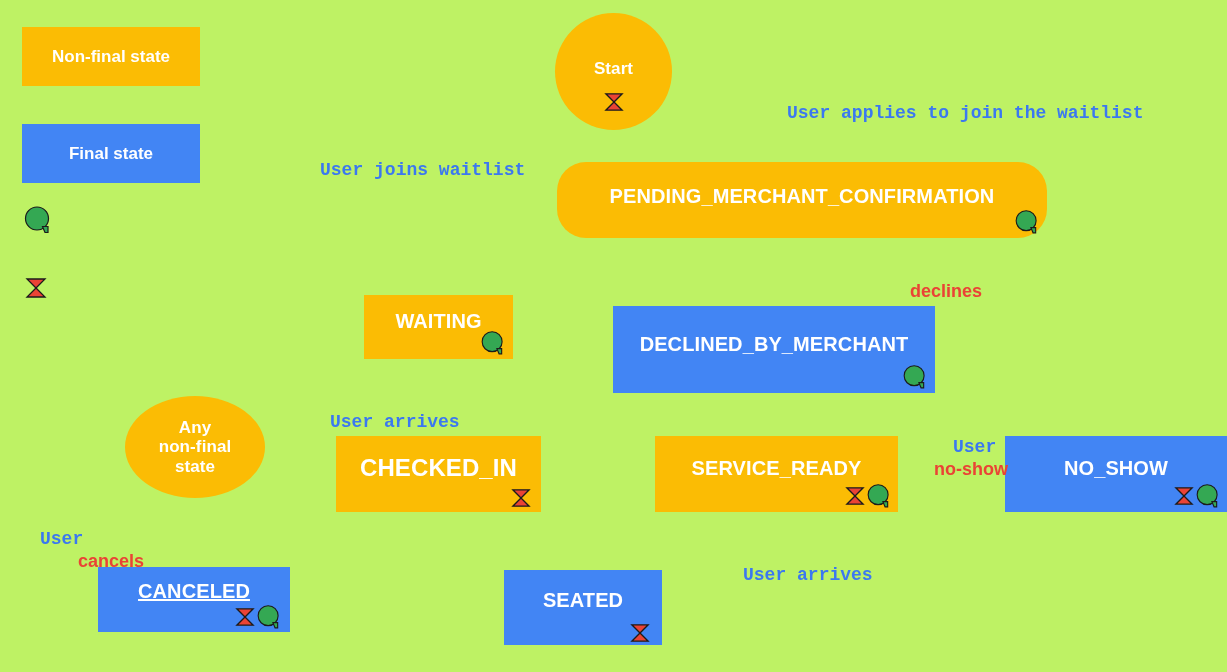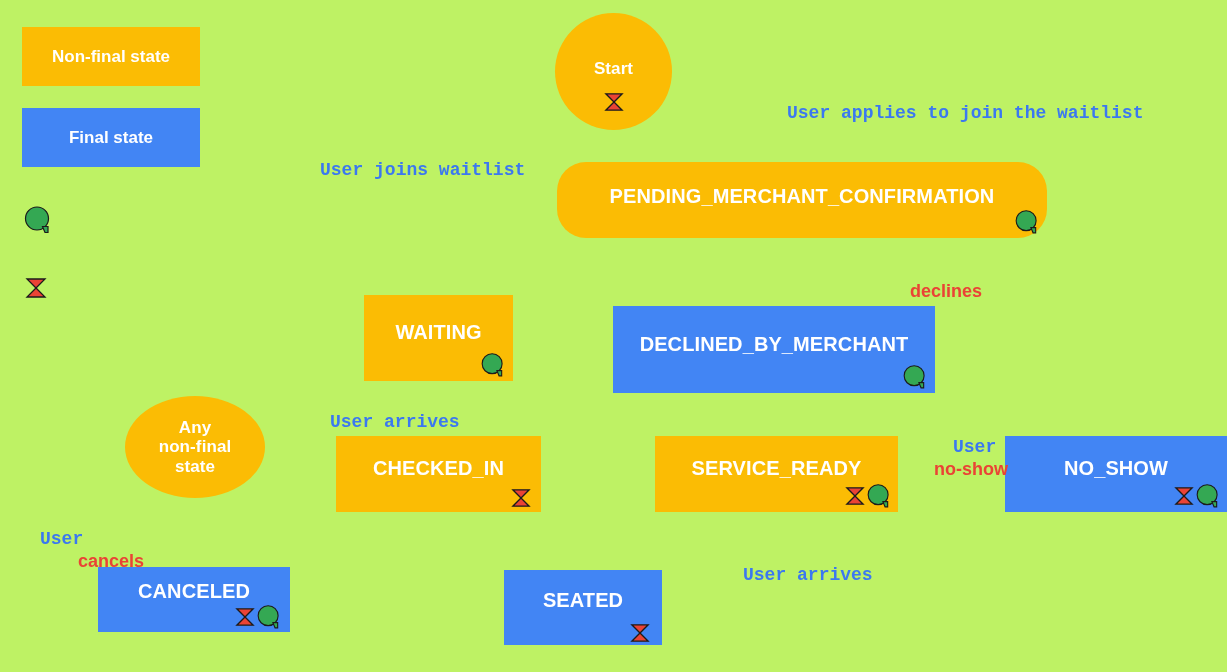--- a/index.html
+++ b/index.html
@@ -87,21 +87,21 @@
 </style>
 </head>
 <body>
 
 <div id="canvas">
 
   <div class="legend-box nonfinal" style="left:22px; top:27px; width:178px; height:59px;">
     <span>Non-final state</span>
   </div>
 
-  <div class="legend-box final" style="left:22px; top:108px; width:178px; height:59px;">
+  <div class="legend-box final" style="left:22px; top:124px; width:178px; height:59px;">
     <span>Final state</span>
   </div>
 
   <span class="icon" style="left:23px; top:205px;">
     <svg width="30" height="30" viewBox="0 0 30 30">
       <path d="M14 2 A11.5 11.5 0 1 0 14 25 A11.5 11.5 0 1 0 14 2 Z" fill="#34A853" stroke="#1b1b1b" stroke-width="1.2"></path>
       <path d="M19.5 21.5 L25 21.5 L25 27.5 L22 27.5 Z" fill="#34A853" stroke="#1b1b1b" stroke-width="1.2"></path>
     </svg>
   </span>
 
@@ -129,21 +129,21 @@
     <span class="node-icons" style="right:7px; bottom:3px;">
       <span class="icon" style="position:relative; left:0; top:0;">
         <svg width="26" height="26" viewBox="0 0 30 30">
           <path d="M14 2 A11.5 11.5 0 1 0 14 25 A11.5 11.5 0 1 0 14 2 Z" fill="#34A853" stroke="#1b1b1b" stroke-width="1.3"></path>
           <path d="M19.5 21.5 L25 21.5 L25 27.5 L22 27.5 Z" fill="#34A853" stroke="#1b1b1b" stroke-width="1.3"></path>
         </svg>
       </span>
     </span>
   </div>
 
-  <div class="node rect nonfinal" style="left:364px; top:295px; width:149px; height:86px; font-size:20px;">
+  <div class="node rect nonfinal" style="left:364px; top:295px; width:149px; height:64px; font-size:20px;">
     <span style="position:relative; top:-6px;">WAITING</span>
     <span class="node-icons" style="right:7px; bottom:3px;">
       <span class="icon" style="position:relative; left:0; top:0;">
         <svg width="26" height="26" viewBox="0 0 30 30">
           <path d="M14 2 A11.5 11.5 0 1 0 14 25 A11.5 11.5 0 1 0 14 2 Z" fill="#34A853" stroke="#1b1b1b" stroke-width="1.3"></path>
           <path d="M19.5 21.5 L25 21.5 L25 27.5 L22 27.5 Z" fill="#34A853" stroke="#1b1b1b" stroke-width="1.3"></path>
         </svg>
       </span>
     </span>
   </div>
@@ -159,21 +159,21 @@
       </span>
     </span>
   </div>
 
   <div class="node ellipse nonfinal" style="left:125px; top:396px; width:140px; height:102px; font-size:17px; white-space:pre-line;">
     <span>Any
 non-final
 state</span>
   </div>
 
-  <div class="node rect nonfinal" style="left:336px; top:436px; width:205px; height:76px; font-size:20px;">
+  <div class="node rect nonfinal" style="left:336px; top:436px; width:205px; height:76px; font-size:24px;">
     <span style="position:relative; top:-6px;">CHECKED_IN</span>
     <span class="node-icons" style="right:10px; bottom:4px;">
       <span class="icon" style="position:relative; left:0; top:0;">
         <svg width="20" height="20" viewBox="0 0 22 22">
           <path d="M2 2 L20 2 L11 11 Z" fill="#EA4335" stroke="#1b1b1b" stroke-width="1.4"></path>
           <path d="M11 11 L20 20 L2 20 Z" fill="#EA4335" stroke="#1b1b1b" stroke-width="1.4"></path>
         </svg>
       </span>
     </span>
   </div>
@@ -207,21 +207,21 @@
       </span>
       <span class="icon" style="position:relative; left:0; top:0;">
         <svg width="26" height="26" viewBox="0 0 30 30">
           <path d="M14 2 A11.5 11.5 0 1 0 14 25 A11.5 11.5 0 1 0 14 2 Z" fill="#34A853" stroke="#1b1b1b" stroke-width="1.3"></path>
           <path d="M19.5 21.5 L25 21.5 L25 27.5 L22 27.5 Z" fill="#34A853" stroke="#1b1b1b" stroke-width="1.3"></path>
         </svg>
       </span>
     </span>
   </div>
 
-  <div class="node rect final" style="left:98px; top:567px; width:192px; height:65px; font-size:20px;">
+  <div class="node rect final" style="left:98px; top:567px; width:192px; height:65px; font-size:20px;text-decoration:underline;">
     <span style="position:relative; top:-8px;">CANCELED</span>
     <span class="node-icons" style="right:8px; bottom:2px;">
       <span class="icon" style="position:relative; left:0; top:-3px;">
         <svg width="20" height="20" viewBox="0 0 22 22">
           <path d="M2 2 L20 2 L11 11 Z" fill="#EA4335" stroke="#1b1b1b" stroke-width="1.4"></path>
           <path d="M11 11 L20 20 L2 20 Z" fill="#EA4335" stroke="#1b1b1b" stroke-width="1.4"></path>
         </svg>
       </span>
       <span class="icon" style="position:relative; left:0; top:0;">
         <svg width="26" height="26" viewBox="0 0 30 30">

